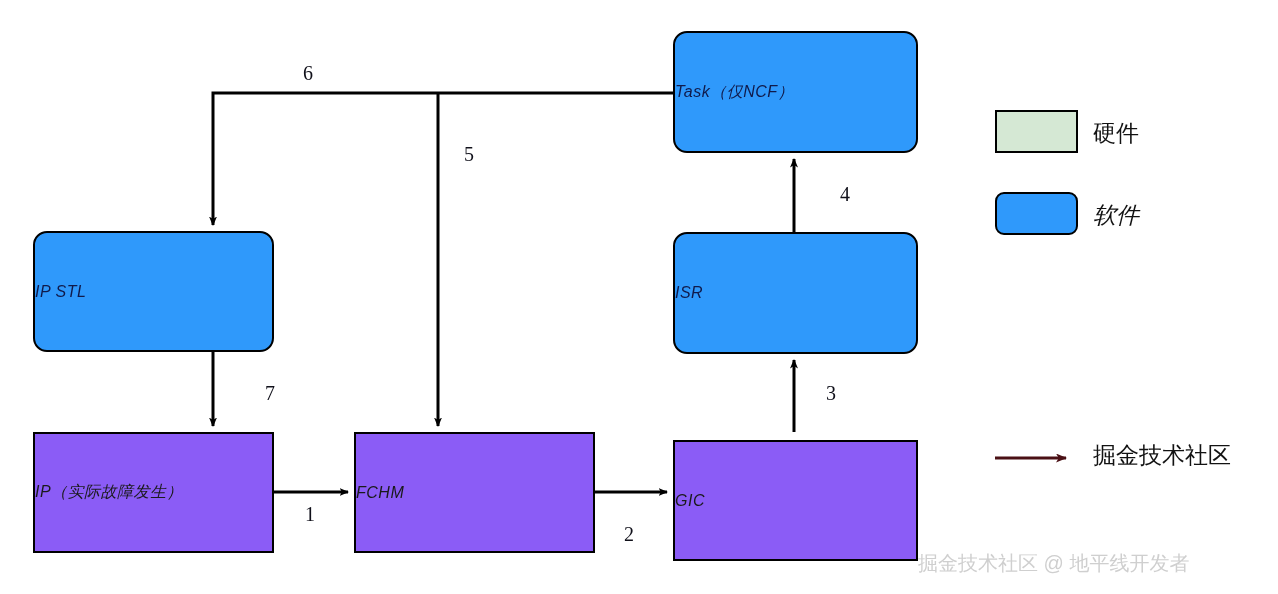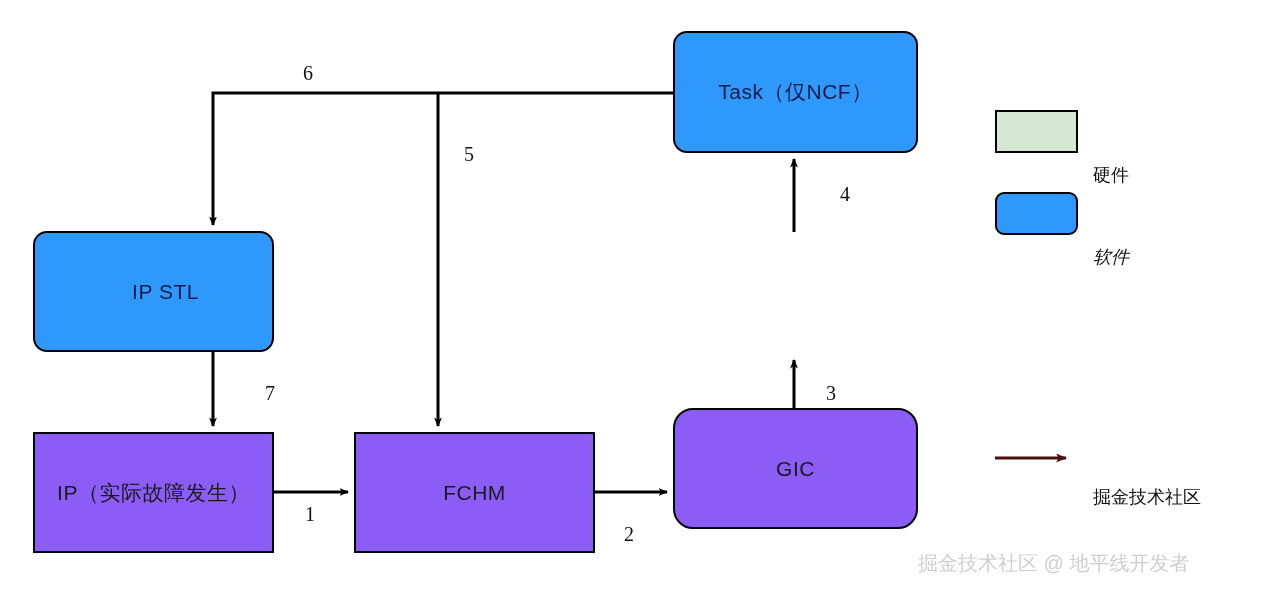--- a/index.html
+++ b/index.html
@@ -22,25 +22,26 @@
     left: 0;
     top: 0;
     width: 1278px;
     height: 594px;
   }
   .node {
     position: absolute;
     box-sizing: border-box;
     display: flex;
     align-items: center;
-    justify-content: center;
+    justify-content: flex-start;
     border: 2px solid #000000;
-    font-size: 21px;
+    font-size: 16px;
     letter-spacing: 0.5px;
     white-space: nowrap;
+    font-style: italic;
   }
   .node.hw {
     background: #8b5cf6;
     color: #1a1a1a;
     border-radius: 0px;
   }
   .node.sw {
     background: #2f99fb;
     color: #101a4a;
     border-radius: 14px;
@@ -60,24 +61,23 @@
   .legend-swatch.hw {
     background: #d5e8d4;
     border-radius: 0;
   }
   .legend-swatch.sw {
     background: #2f99fb;
     border-radius: 9px;
   }
   .legend-label {
     position: absolute;
-    font-size: 18px;
+    font-size: 23px;
     color: #121212;
     white-space: nowrap;
-    margin-top: 45px;
   }
   .watermark {
     position: absolute;
     font-size: 20px;
     color: #cfcfcf;
     white-space: nowrap;
     user-select: none;
   }
 </style>
 </head>
@@ -112,26 +112,29 @@
       <path d="M213,352 L213,426" marker-end="url(#arrowhead)"></path>
     </g>
 
     <line x1="995" y1="458" x2="1066" y2="458" stroke="#4a1015" stroke-width="3" marker-end="url(#arrowhead-legend)"></line>
   </svg>
 
   <div class="node sw" style="left:673px; top:31px; width:245px; height:122px;">
     <span>Task（仅NCF）</span>
   </div>
 
+  <div class="node sw" style="left:673px; top:232px; width:245px; height:122px;">
+    <span>ISR</span>
+  </div>
 
-  <div class="node hw" style="left:673px; top:408px; width:245px; height:121px;border-radius:20px;">
+  <div class="node hw" style="left:673px; top:440px; width:245px; height:121px;">
     <span>GIC</span>
   </div>
 
-  <div class="node sw" style="left:33px; top:231px; width:241px; height:121px;padding-left:24px;">
+  <div class="node sw" style="left:33px; top:231px; width:241px; height:121px;">
     <span>IP STL</span>
   </div>
 
   <div class="node hw" style="left:33px; top:432px; width:241px; height:121px;">
     <span>IP（实际故障发生）</span>
   </div>
 
   <div class="node hw" style="left:354px; top:432px; width:241px; height:121px;">
     <span>FCHM</span>
   </div>

